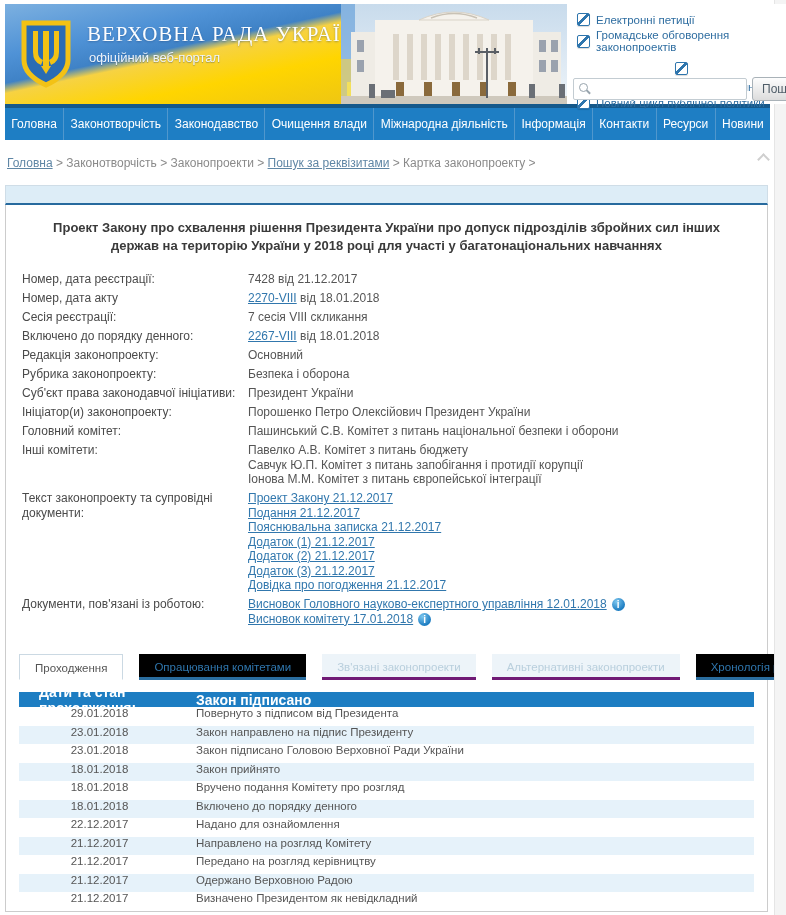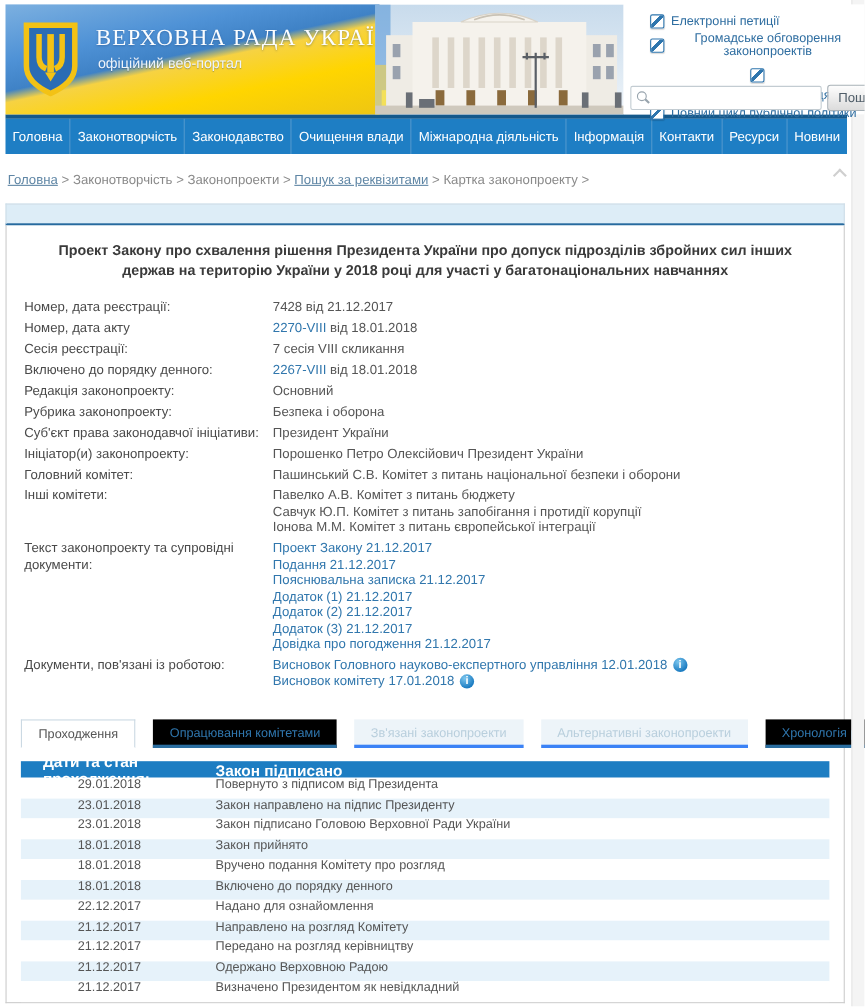--- a/index.html
+++ b/index.html
@@ -12,21 +12,21 @@
   .flag{position:absolute;left:0;top:0;width:340px;height:100px;
       background:linear-gradient(168deg,#7cb0e0 0%,#4f92d6 30%,#3f82c6 46%,#f6d243 52%,#ffd500 72%,#eec613 100%);}
   .coat{position:absolute;left:16px;top:16px;}
   .site-title{position:absolute;left:82px;top:18px;color:#fbfdff;
       font-family:"Liberation Serif", serif;font-size:21px;letter-spacing:1px;
       text-shadow:0 1px 2px rgba(30,60,110,.4);}
   .site-subtitle{position:absolute;left:84px;top:46px;color:#eef4fb;font-size:13px;
       text-shadow:0 1px 1px rgba(30,60,110,.4);}
   .building{position:absolute;left:336px;top:0;width:226px;height:100px;}
   .right-panel{position:absolute;left:562px;top:0;width:219px;height:100px;background:#fff;}
-  .quick-links{padding:6px 0 0 24px;text-align:center;}
+  .quick-links{padding:6px 0 0 10px;}
   .quick-link{display:flex;align-items:center;gap:6px;margin:3px 0;color:#2e6da0;
       font-size:11.5px;cursor:pointer;text-decoration:none;}
   .quick-link:nth-child(3){margin-top:9px;flex-direction:column;}
   .ql-icon{flex:none;width:11px;height:11px;border:1px solid #2e75ad;border-radius:2px;
       background:linear-gradient(135deg,#fff 38%,#2e75ad 38%,#2e75ad 58%,#fff 58%);
       box-shadow:0 1px 1px rgba(0,0,0,.15);}
   .search-row{position:absolute;left:6px;bottom:3px;display:flex;align-items:center;}
   .search-box{position:relative;}
   .search-input{width:146px;height:20px;border:1px solid #c3ccd2;border-radius:2px;
       padding:0 4px 0 22px;font-size:12px;color:#555;outline:none;}
@@ -54,32 +54,32 @@
   .content{margin-left:5px;width:763px;background:#fff;border-left:1px solid #ccc;
       border-right:1px solid #ccc;border-bottom:1px solid #ccc;box-sizing:border-box;
       min-height:704px;}
   .bill-title{padding:14px 28px 8px;text-align:center;font-weight:bold;font-size:13px;
       color:#3a3a3a;line-height:18px;}
   .details{margin:9px 0 0 16px;font-size:12px;}
   .detail-row{display:flex;margin-bottom:4.5px;}
   .detail-label{width:226px;flex:none;line-height:14.5px;color:#4a4a4a;}
   .detail-value{flex:1;line-height:14.5px;color:#555;}
   .detail-line{line-height:14.5px;}
-  .doc-link{color:#3177ad;cursor:pointer;}
+  .doc-link{color:#3177ad;text-decoration:underline;cursor:pointer;}
   .val-text{color:#555;}
   .info-icon{display:inline-block;width:13px;height:13px;margin-left:5px;border-radius:50%;
       background:radial-gradient(circle at 35% 28%,#7cc6ee,#1d7dc2 70%);color:#fff;
       font-weight:bold;font-size:10px;line-height:13px;text-align:center;vertical-align:middle;cursor:pointer;}
   
   .tabs{display:flex;gap:16px;margin:28px 0 0 13px;font-size:11.5px;}
   .tab{padding:0 15px;height:26px;line-height:26px;white-space:nowrap;box-sizing:border-box;}
   .tab-active{background:#fff;border:1px solid #cbd9e3;border-bottom:1px solid #fff;
       color:#555;cursor:default;}
   .tab-normal{background:#000000;color:#2f76ad;border-bottom:3px solid #2a6d9f;cursor:pointer;}
-  .tab-disabled{background:#edf4f9;color:#b9cfdd;border-bottom:3px solid #3b82f6;cursor:default;}
+  .tab-disabled{background:#edf4f9;color:#b9cfdd;border-bottom:3px solid #701a75;cursor:default;}
   
   .timeline{margin:12px 13px 0;}
   .t-head{display:flex;background:#1d7dc2;color:#fff;font-weight:bold;font-size:14px;
       height:15px;align-items:center;}
   .th-date{width:161px;flex:none;padding-left:20px;box-sizing:border-box;}
   .th-status{flex:1;padding-left:16px;}
   .t-row{display:flex;height:18.5px;align-items:flex-start;font-size:11.5px;color:#555;}
   .t-date{width:161px;flex:none;text-align:center;}
   .t-status{flex:1;padding-left:16px;}
   .odd{background:#fff;}

